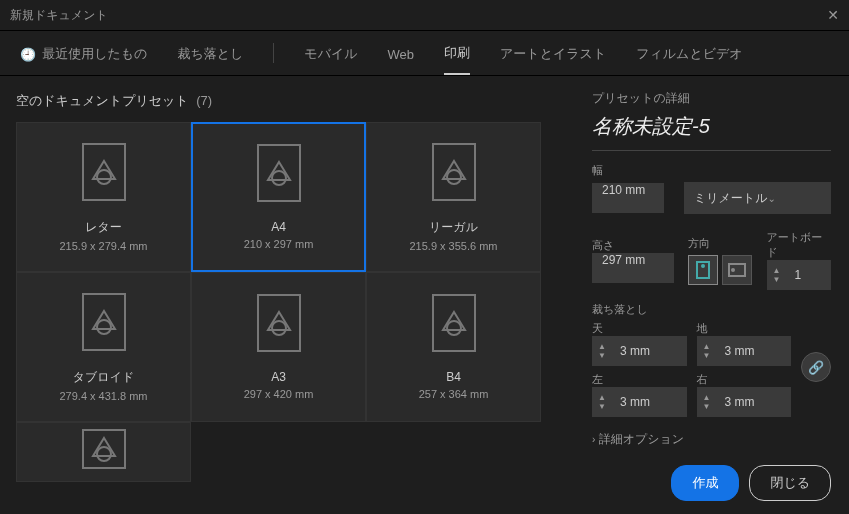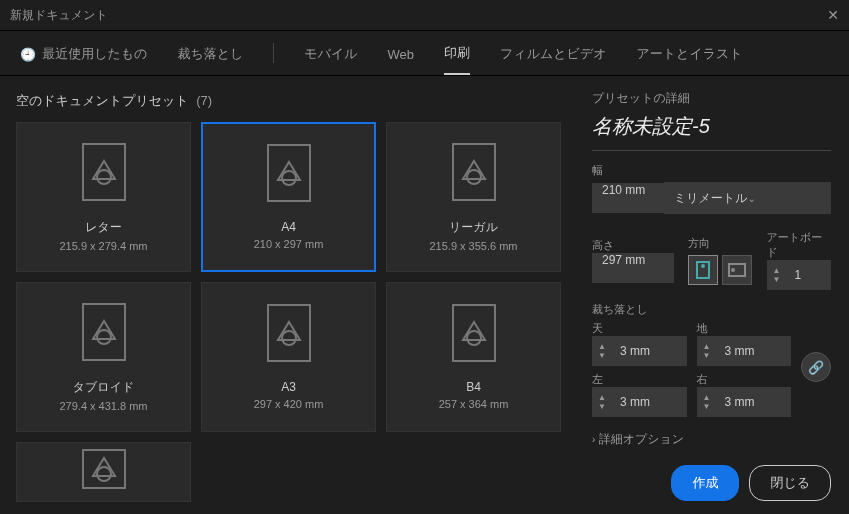--- a/index.html
+++ b/index.html
@@ -69,21 +69,20 @@
     padding: 14px 18px;
     display: flex;
     flex-direction: column;
   }
   .section-title { font-size: 13px; }
   .count { color: var(--text-dim); margin-left: 4px;}
   .grid {
     margin-top: 12px;
     display: grid;
     grid-template-columns: repeat(3, 175px);
-    gap: 10px;
   }
   .card {
     height: 150px;
     background: var(--panel);
     border: 1px solid #333;
     display: flex;
     flex-direction: column;
     align-items: center;
     justify-content: center;
     gap: 4px;
@@ -99,21 +98,21 @@
     display:flex; align-items:center; justify-content:center;
   }
   .doc-icon svg { stroke:#777; }
   .right h3 { margin:0; font-size:12px; color: var(--text-dim); font-weight:normal;}
   .name-row {
     display:flex; justify-content:space-between; align-items:flex-end;
     border-bottom:1px solid var(--border); padding:6px 0 10px;font-style:italic;
   }
   .name { font-size:20px; color:#eee;}
   .label { font-size:11px; color: var(--text-dim); margin-top:12px; display:block;}
-  .row { display:flex; gap:0; margin-top:4px; align-items:center;}
+  .row { display:flex; gap:20px; margin-top:4px; align-items:center;}
   .input {
     background: var(--panel2); border:none; color:var(--text);
     height:30px; padding:0 10px; font-size:12px; min-width:0;
   }
   .input.w70{width:82px;}
   .select {
     flex:1; background: var(--panel2); border:none; color:var(--text);
     height:30px; padding:16px 10px; font-size:12px;
     display:flex; align-items:center; 
   }
@@ -159,22 +158,22 @@
 <div class="tabs">
   <div class="tab">
     <span>🕘</span>
     <span>最近使用したもの</span>
   </div>
   <div class="tab">裁ち落とし</div>
   <div class="divider"></div>
   <div class="tab">モバイル</div>
   <div class="tab">Web</div>
   <div class="tab active">印刷</div>
+  <div class="tab">アートとイラスト</div>
   <div class="tab">フィルムとビデオ</div>
-  <div class="tab">アートとイラスト</div>
 </div>
 
 <div class="main">
   <div class="left">
     <span class="section-title">空のドキュメントプリセット</span>
     <span class="count">(7)</span>
     <div class="grid" id="preset-grid">
         <div class="card">
           <div class="doc-icon">
             <svg width="26" height="26">

